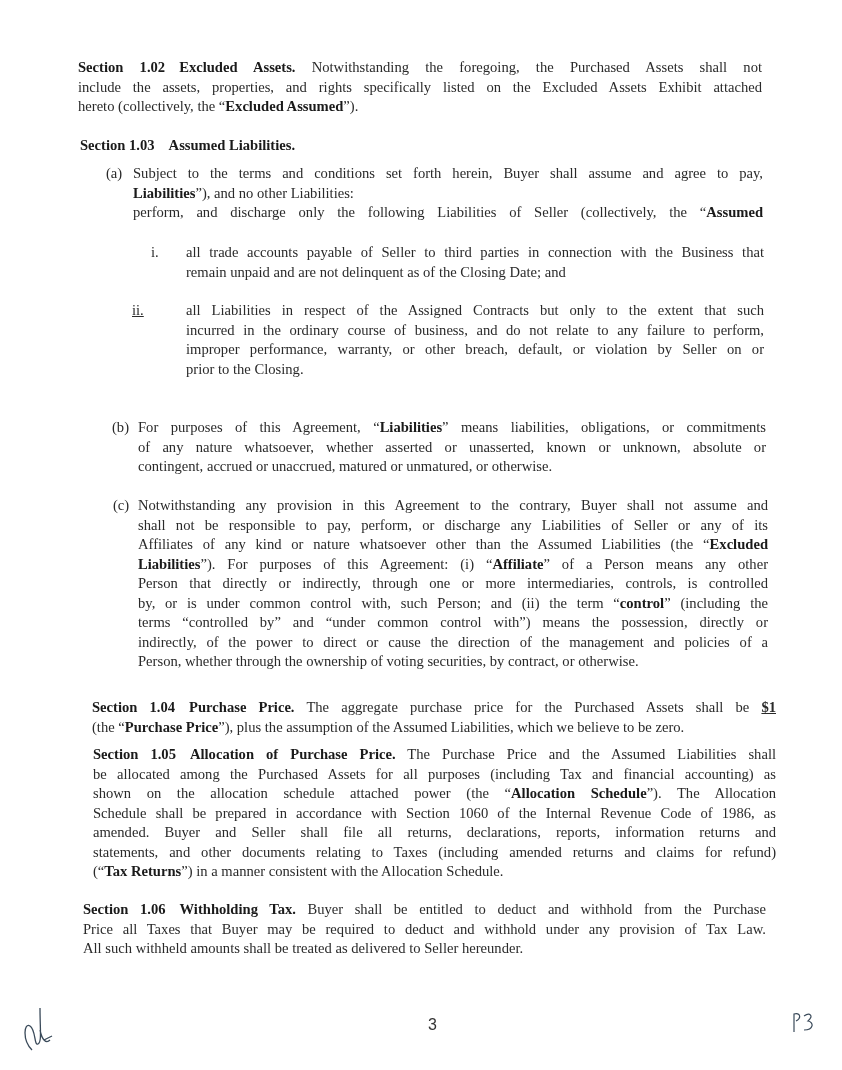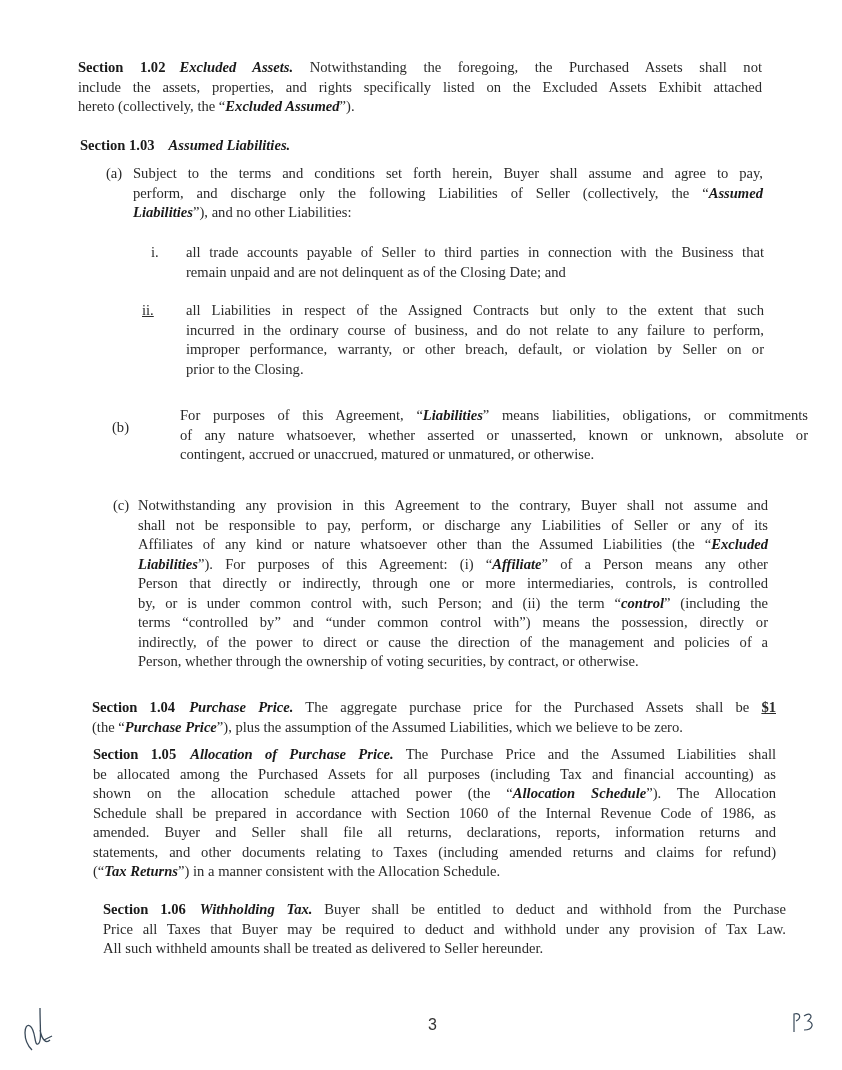--- a/index.html
+++ b/index.html
@@ -3,21 +3,21 @@
 <meta charset="utf-8">
 <style>
   html, body { margin: 0; padding: 0; background: #ffffff; }
   body {
     width: 842px; height: 1070px; position: relative; overflow: hidden;
     font-family: "Liberation Serif", "DejaVu Serif", serif;
     color: #2a2a2a; font-size: 14.6px;
   }
   .page { position: absolute; left: 0; top: 0; width: 842px; height: 1070px; }
   .para { position: absolute; line-height: 19.5px; text-align: justify; }
-  .para b, .sec-title { font-weight: bold; color: #1a1a1a; font-style: italic; }
+  .para b, .sec-title { font-weight: bold; color: #1a1a1a; }
   .sec-num { font-weight: bold; color: #1a1a1a; margin-right: 14px; }
   .line { display: block; white-space: nowrap; text-align: justify; text-align-last: justify; }
   .line.last { text-align-last: left; }
   .marker { position: absolute; }
   .u { text-decoration: underline; font-weight: bold; }
   .footer-num { position: absolute; left: 428px; top: 1016px; font-family: "Liberation Sans", sans-serif; font-size: 16px; color: #333; }
   .initials { position: absolute; }
 </style>
 </head>
 <body>
@@ -30,40 +30,40 @@
     <span class="line last"><span>hereto (collectively, the “</span><b>Excluded Assumed</b><span>”).</span></span>
   </div>
 
   <div class="para" style="left:80px; top:136px; width:400px;">
     <span class="line last"><span class="sec-num">Section 1.03</span><span class="sec-title">Assumed Liabilities.</span></span>
   </div>
 
   <div class="marker" style="left:106px; top:164px; line-height:19.5px;">(a)</div>
   <div class="para" style="left:133px; top:164px; width:630px;">
     <span class="line">Subject to the terms and conditions set forth herein, Buyer shall assume and agree to pay,</span>
+    <span class="line last"><b>Liabilities</b><span>”), and no other Liabilities:</span></span>
     <span class="line"><span>perform, and discharge only the following Liabilities of Seller (collectively, the “</span><b>Assumed</b></span>
-    <span class="line last"><b>Liabilities</b><span>”), and no other Liabilities:</span></span>
   </div>
 
   <div class="marker" style="left:151px; top:243px; line-height:19.5px;">i.</div>
   <div class="para" style="left:186px; top:243px; width:578px;">
     <span class="line">all trade accounts payable of Seller to third parties in connection with the Business that</span>
     <span class="line last">remain unpaid and are not delinquent as of the Closing Date; and</span>
   </div>
 
-  <div class="marker" style="left:142px; top:301px; line-height:19.5px;text-decoration:underline;">ii.</div>
+  <div class="marker" style="left:132px; top:301px; line-height:19.5px;text-decoration:underline;">ii.</div>
   <div class="para" style="left:186px; top:301px; width:578px;">
     <span class="line">all Liabilities in respect of the Assigned Contracts but only to the extent that such</span>
     <span class="line">incurred in the ordinary course of business, and do not relate to any failure to perform,</span>
     <span class="line">improper performance, warranty, or other breach, default, or violation by Seller on or</span>
     <span class="line last">prior to the Closing.</span>
   </div>
 
   <div class="marker" style="left:112px; top:418px; line-height:19.5px;">(b)</div>
-  <div class="para" style="left:138px; top:406px; width:628px;margin-left:42px;">
+  <div class="para" style="left:138px; top:418px; width:628px;">
     <span class="line"><span>For purposes of this Agreement, “</span><b>Liabilities</b><span>” means liabilities, obligations, or commitments</span></span>
     <span class="line">of any nature whatsoever, whether asserted or unasserted, known or unknown, absolute or</span>
     <span class="line last">contingent, accrued or unaccrued, matured or unmatured, or otherwise.</span>
   </div>
 
   <div class="marker" style="left:113px; top:496px; line-height:19.5px;">(c)</div>
   <div class="para" style="left:138px; top:496px; width:630px;">
     <span class="line">Notwithstanding any provision in this Agreement to the contrary, Buyer shall not assume and</span>
     <span class="line">shall not be responsible to pay, perform, or discharge any Liabilities of Seller or any of its</span>
     <span class="line"><span>Affiliates of any kind or nature whatsoever other than the Assumed Liabilities (the “</span><b>Excluded</b></span>
@@ -83,21 +83,21 @@
   <div class="para" style="left:93px; top:745px; width:683px;">
     <span class="line"><span class="sec-num">Section 1.05</span><span class="sec-title">Allocation of Purchase Price.</span><span> The Purchase Price and the Assumed Liabilities shall</span></span>
     <span class="line">be allocated among the Purchased Assets for all purposes (including Tax and financial accounting) as</span>
     <span class="line"><span>shown on the allocation schedule attached power (the “</span><b>Allocation Schedule</b><span>”). The Allocation</span></span>
     <span class="line">Schedule shall be prepared in accordance with Section 1060 of the Internal Revenue Code of 1986, as</span>
     <span class="line">amended. Buyer and Seller shall file all returns, declarations, reports, information returns and</span>
     <span class="line">statements, and other documents relating to Taxes (including amended returns and claims for refund)</span>
     <span class="line last"><span>(“</span><b>Tax Returns</b><span>”) in a manner consistent with the Allocation Schedule.</span></span>
   </div>
 
-  <div class="para" style="left:103px; top:900px; width:683px;">
+  <div class="para" style="left:83px; top:900px; width:683px;">
     <span class="line"><span class="sec-num">Section 1.06</span><span class="sec-title">Withholding Tax.</span><span> Buyer shall be entitled to deduct and withhold from the Purchase</span></span>
     <span class="line">Price all Taxes that Buyer may be required to deduct and withhold under any provision of Tax Law.</span>
     <span class="line last">All such withheld amounts shall be treated as delivered to Seller hereunder.</span>
   </div>
 
   <svg class="initials" style="left:18px; top:1000px;" width="40" height="60" viewBox="0 0 40 60">
     <path d="M14 50 C4 40, 6 22, 12 26 C18 30, 16 46, 20 44 C24 42, 22 30, 22 8 M22 30 C24 40, 28 44, 32 40 M26 40 L34 36" fill="none" stroke="#3a4a5a" stroke-width="1.3"></path>
   </svg>
   <div class="footer-num">3</div>
   <svg class="initials" style="left:790px; top:1008px;" width="30" height="28" viewBox="0 0 30 28">

